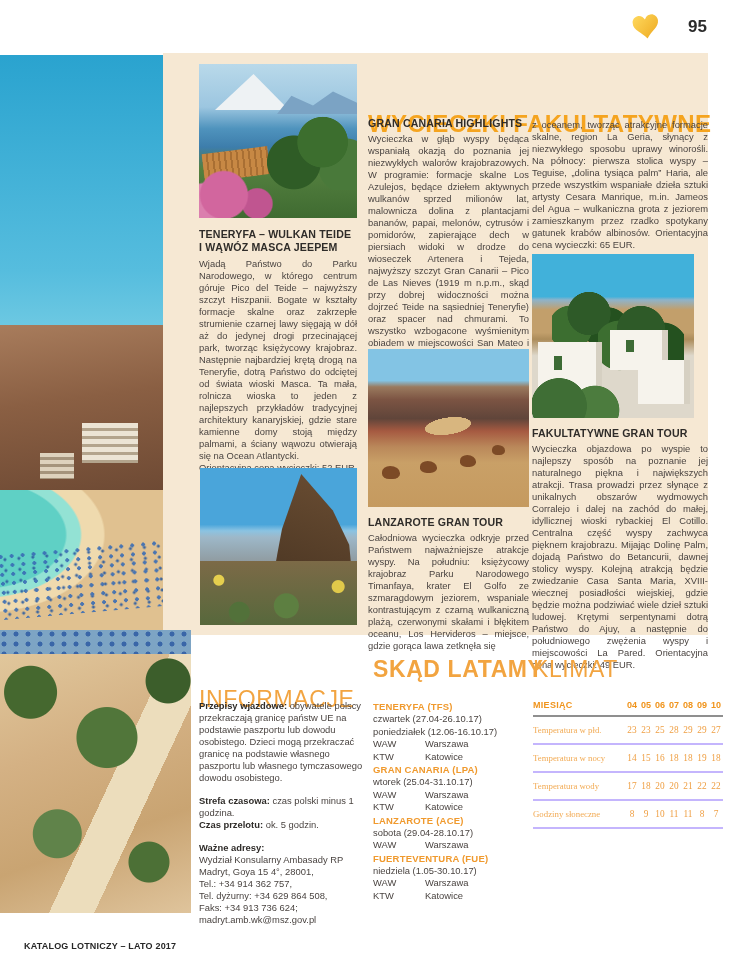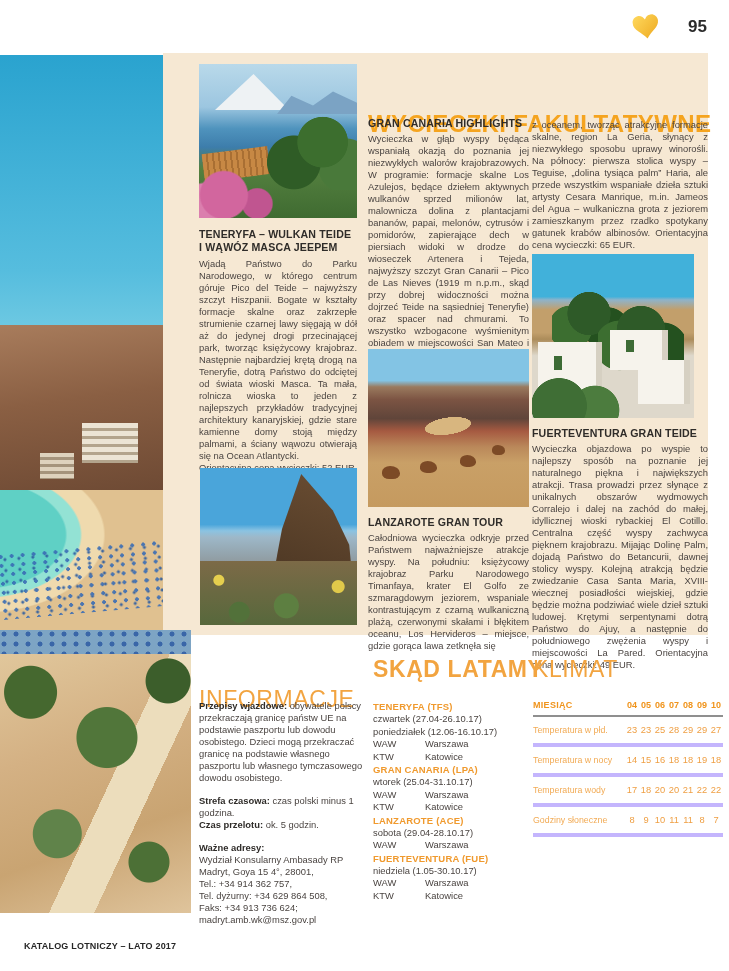--- a/index.html
+++ b/index.html
@@ -31,21 +31,21 @@
   .fl-dest{font-size:9.5px;font-weight:bold;color:#f09a2e;letter-spacing:.2px;line-height:13px;}
   .fl-line{font-size:9.4px;color:#4a4441;line-height:12.5px;}
   .fl-row{display:flex;font-size:9.4px;color:#4a4441;line-height:12.5px;}
   .fl-code{width:52px;}
 
   
   .climate-grid{display:grid;grid-template-columns:92px repeat(7,14px);align-items:center;}
   .cl-header{border-bottom:2px solid #8f8f8f;padding-bottom:5px;}
   .cl-month-label{font-size:9px;font-weight:bold;color:#f0941c;letter-spacing:.3px;}
   .cl-month{font-size:9px;font-weight:bold;color:#f0941c;text-align:center;}
-  .cl-row{border-bottom:4px solid #c4b5fd;}
+  .cl-row{border-bottom:2px solid #c4b5fd;font-family:Liberation Serif, serif;}
   .cl-label{font-size:8.8px;color:#f2ab55;padding:8px 0;}
   .cl-val{font-size:9.3px;color:#ef9f43;text-align:center;}
 
   
   .footer-text{font-size:9px;font-weight:bold;color:#262626;letter-spacing:.2px;white-space:nowrap;}
 
   
   .photo{overflow:hidden;}
   .photo>div{position:absolute;}
 
@@ -214,21 +214,21 @@
     <div class="pv-palm pv-p2"></div>
     <div class="pv-house pv-h1"></div>
     <div class="pv-house pv-h2"></div>
     <div class="pv-house pv-h3"></div>
     <div class="pv-win pv-w1"></div>
     <div class="pv-win pv-w2"></div>
     <div class="pv-bush"></div>
   </div>
 
   <div class="abs" style="left:532px;top:427px;width:176px;">
-    <div class="art-title">FUERTEVENTURA GRAN TEIDE</div>
+    <div class="art-title">FAKULTATYWNE GRAN TOUR</div>
     <div class="body-text" style="margin-top:3px;">Wycieczka objazdowa po wyspie to najlepszy sposób na poznanie jej naturalnego piękna i największych atrakcji. Trasa prowadzi przez słynące z unikalnych obszarów wydmowych Corralejo i dalej na zachód do małej, idyllicznej wioski rybackiej El Cotillo. Centralna część wyspy zachwyca pięknem krajobrazu. Mijając Dolinę Palm, dojadą Państwo do Betancurii, dawnej stolicy wyspy. Kolejną atrakcją będzie zwiedzanie Casa Santa Maria, XVIII-wiecznej posiadłości wiejskiej, gdzie będzie można podziwiać wiele dzieł sztuki ludowej. Krętymi serpentynami dotrą Państwo do Ajuy, a następnie do południowego zwężenia wyspy i miejscowości La Pared. Orientacyjna cena wycieczki: 49 EUR.</div>
   </div>
 
   <div class="abs section-heading" style="left:199px;top:686px;">INFORMACJE</div>
   <div class="abs info body-text" style="left:199px;top:700px;width:168px;text-align:left;">
     <p><span class="lead">Przepisy wjazdowe:</span> <span>obywatele polscy przekraczają granicę państw UE na podstawie paszportu lub dowodu osobistego. Dzieci mogą przekraczać granicę na podstawie własnego paszportu lub własnego tymczasowego dowodu osobistego.</span></p>
     <p style="margin-bottom:0;"><span class="lead">Strefa czasowa:</span> <span>czas polski minus 1 godzina.</span></p>
     <p><span class="lead">Czas przelotu:</span> <span>ok. 5 godzin.</span></p>
     <p style="margin-bottom:0;">
       <span class="lead addr-line">Ważne adresy:</span>

